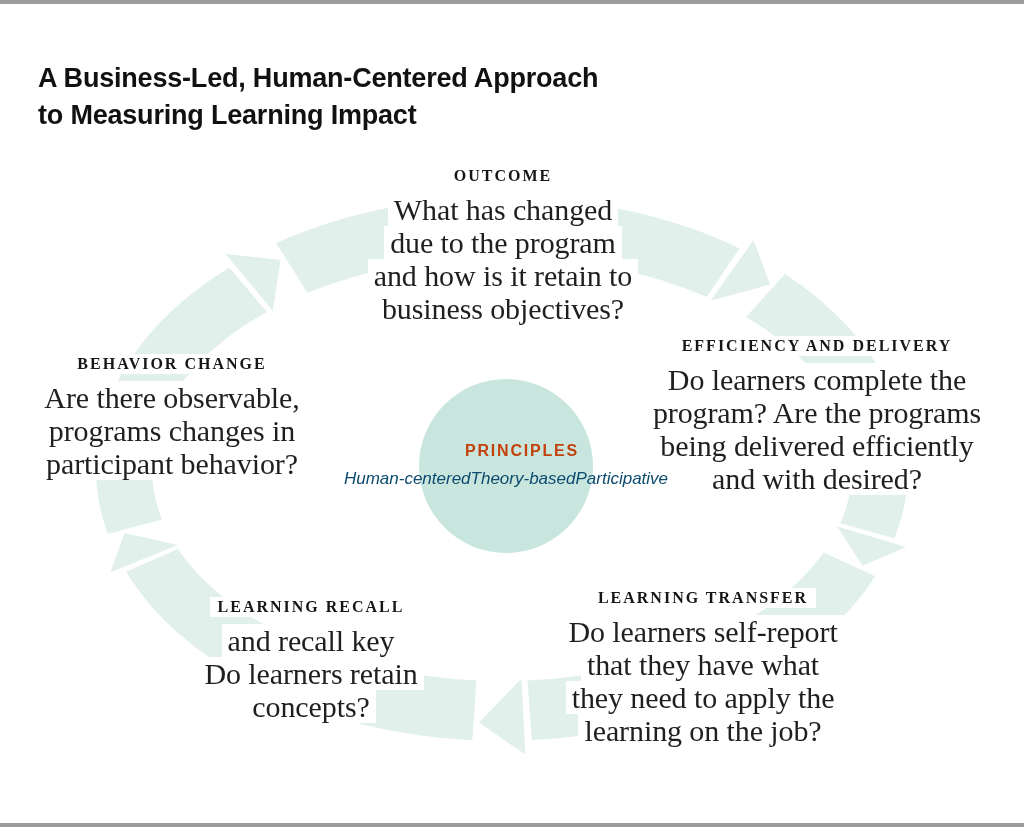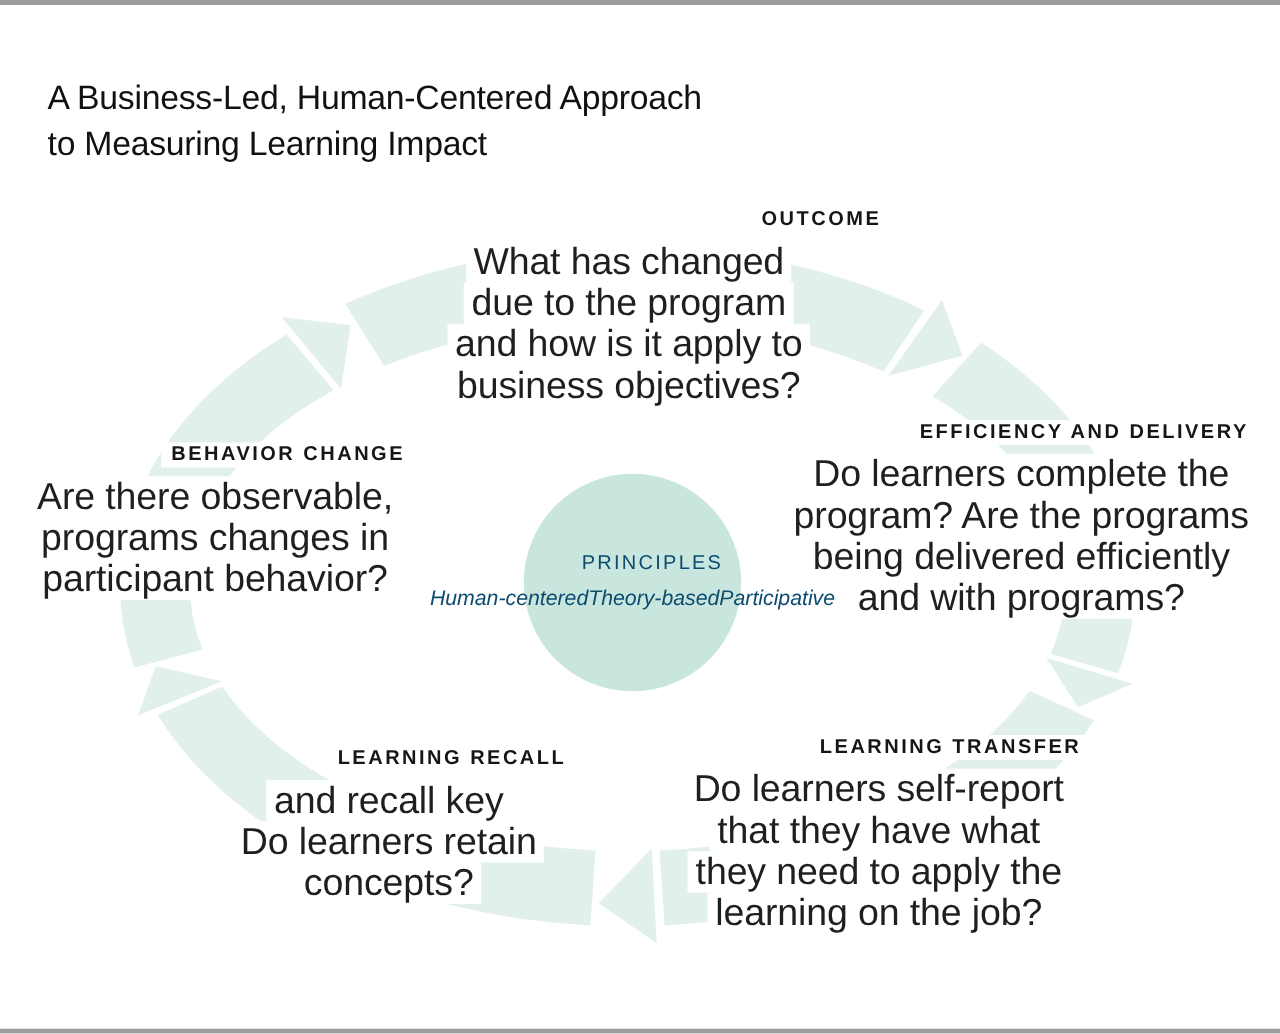--- a/index.html
+++ b/index.html
@@ -20,41 +20,42 @@
   }
   .edge-bar.top { top: 0; }
   .edge-bar.bottom { bottom: 0; }
 
   .page-title {
     position: absolute;
     left: 38px;
     top: 42px;
     font-size: 27px;
     line-height: 37px;
-    font-weight: 400;
+    font-weight: 700;
     letter-spacing: -0.2px;
     color: #111111;
     z-index: 4;
   }
   .page-title .line { display: block; }
 
   .ring-svg {
     position: absolute;
     left: 0;
     top: 0;
     width: 1024px;
     height: 827px;
     z-index: 1;
   }
 
   .stage {
     position: absolute;
     transform: translateX(-50%);
-    text-align: right;
+    text-align: center;
     z-index: 2;
+    font-family: Liberation Serif, serif;
   }
   .stage-heading {
     font-size: 16px;
     font-weight: 700;
     letter-spacing: 2px;
     color: #161616;
     margin-bottom: 7px;
     white-space: nowrap;
   }
   .stage-heading .hline {
@@ -91,23 +92,23 @@
     border-radius: 50%;
     display: flex;
     flex-direction: column;
     align-items: center;
     justify-content: center;
     text-align: center;
     z-index: 3;
   }
   .circle-heading {
     font-size: 16px;
-    font-weight: 400;
+    font-weight: 700;
     letter-spacing: 1.8px;
-    color: #0c4a6e;
+    color: #c2410c;
     margin-bottom: 8px;
     white-space: nowrap;
     margin-left: 32px;
   }
   .circle-item {
     font-style: italic;
     font-size: 17px;
     line-height: 22px;
     color: #0c4a6e;
     white-space: nowrap;
@@ -138,34 +139,34 @@
       <path fill="#e2f0ec" d="M 753.6 240.0 L 770.0 284.5 L 710.5 300.8 Z"></path>
     </svg>
 
   <div class="stage" id="stage-outcome">
     <div class="stage-heading">
       <span class="hline">OUTCOME</span>
     </div>
     <div class="stage-body">
         <span class="line">What has changed</span>
         <span class="line">due to the program</span>
-        <span class="line">and how is it apply to</span>
+        <span class="line">and how is it retain to</span>
         <span class="line">business objectives?</span>
       </div>
   </div>
 
   <div class="stage" id="stage-efficiency">
     <div class="stage-heading">
       <span class="hline">EFFICIENCY AND DELIVERY</span>
     </div>
     <div class="stage-body">
         <span class="line">Do learners complete the</span>
         <span class="line">program? Are the programs</span>
         <span class="line">being delivered efficiently</span>
-        <span class="line">and with programs?</span>
+        <span class="line">and with desired?</span>
       </div>
   </div>
 
   <div class="stage" id="stage-transfer">
     <div class="stage-heading">
       <span class="hline">LEARNING TRANSFER</span>
     </div>
     <div class="stage-body">
         <span class="line">Do learners self-report</span>
         <span class="line">that they have what</span>

